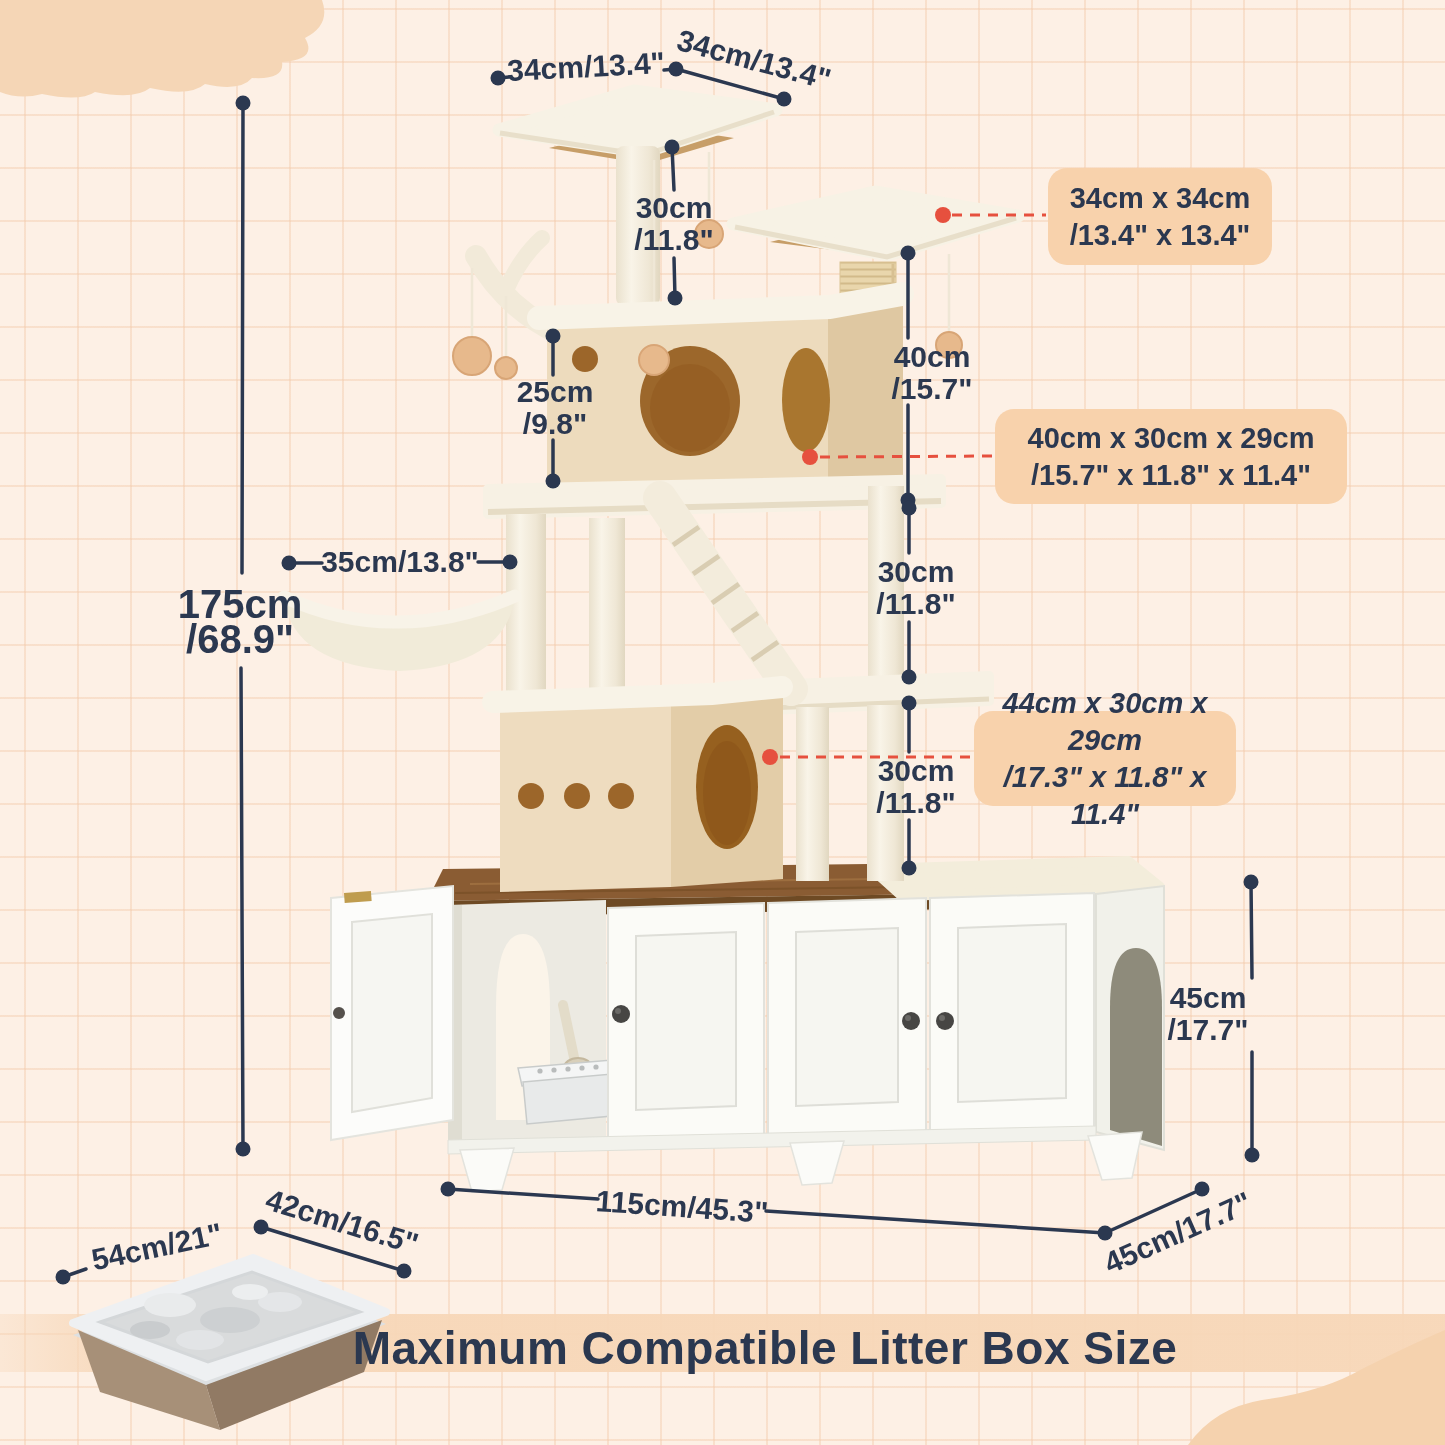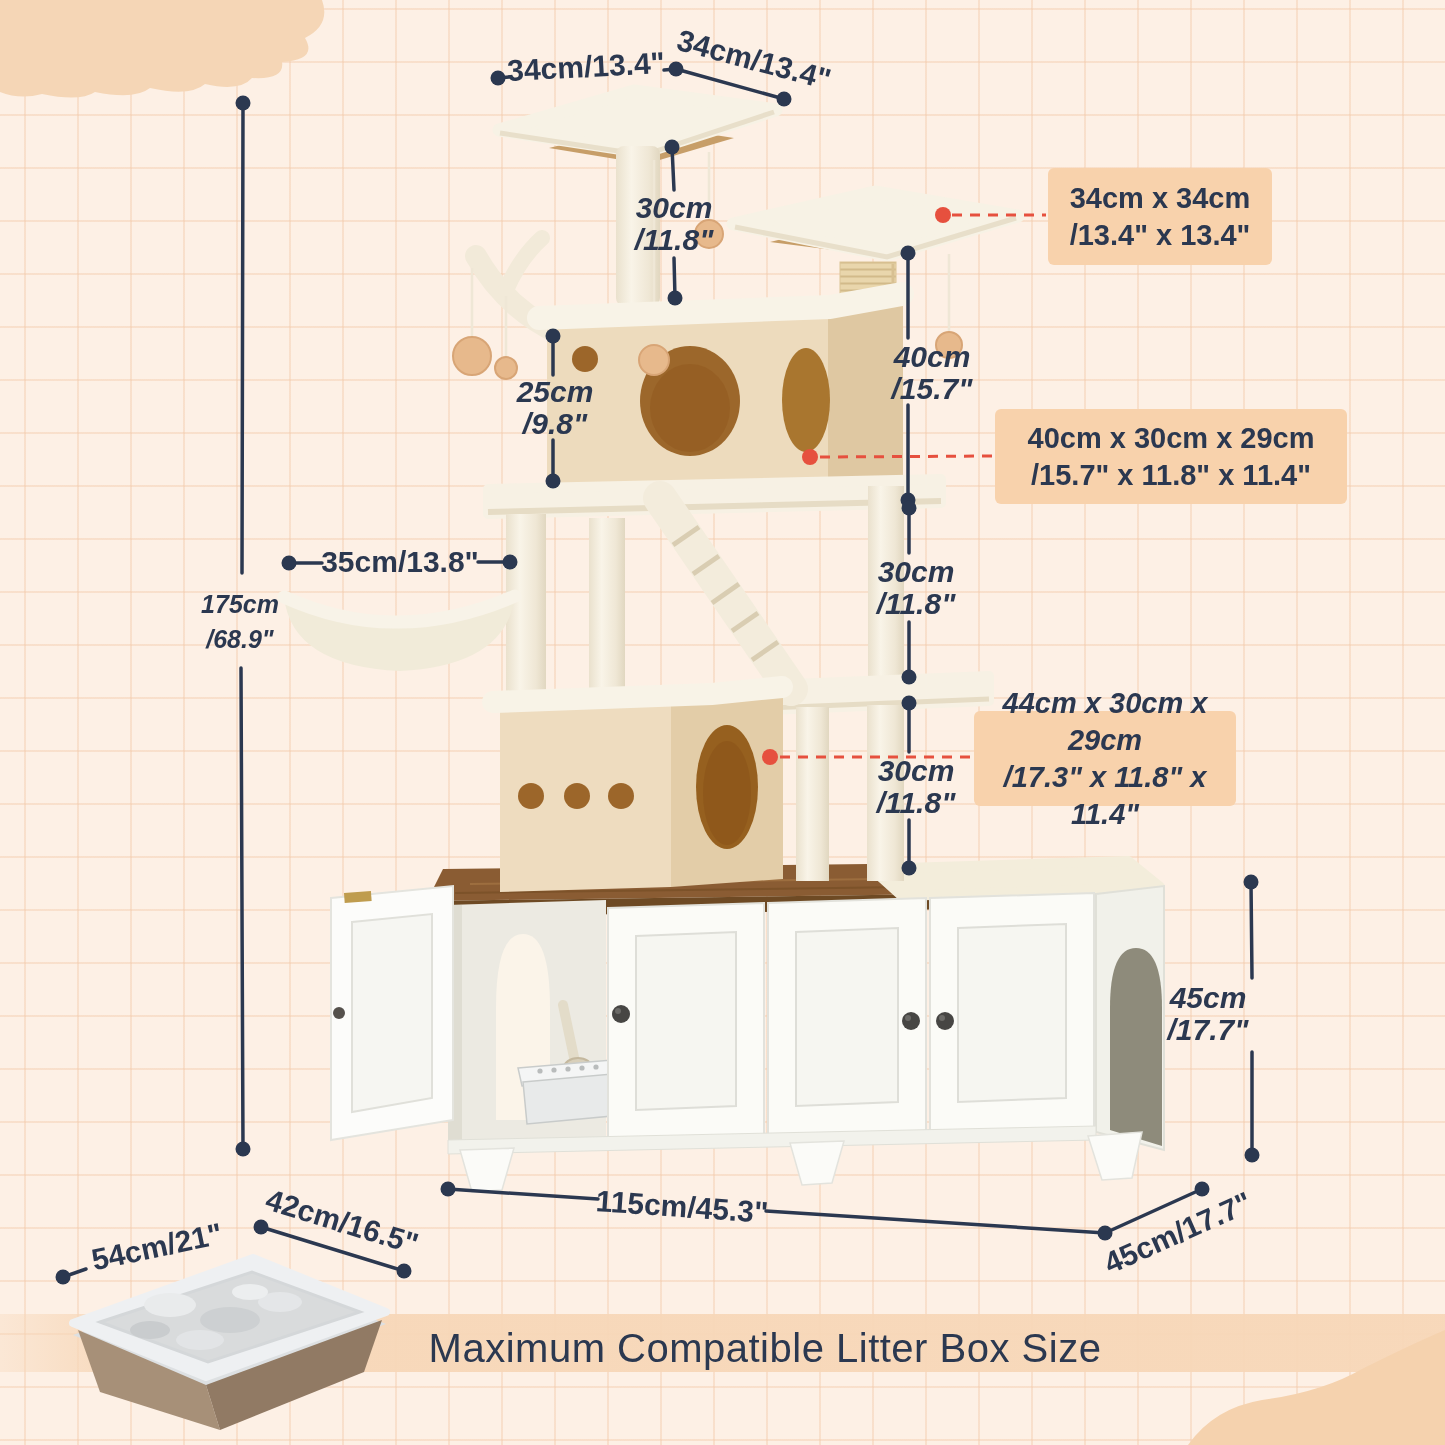--- a/index.html
+++ b/index.html
@@ -10,26 +10,26 @@
     background-image:
       linear-gradient(rgba(243,203,172,.45) 2px, transparent 2px),
       linear-gradient(90deg, rgba(243,203,172,.45) 2px, transparent 2px);
     background-size:53px 53px;background-position:24px 8px;
   }
   svg.scene{position:absolute;left:0;top:0;z-index:1;}
   .band{position:absolute;left:0;top:1314px;width:1445px;height:58px;z-index:0;
     background:linear-gradient(90deg, rgba(247,215,184,.35) 0%, rgba(247,215,184,.95) 9%, rgba(247,215,184,.95) 100%);}
   .dim{position:absolute;z-index:2;color:#2b3850;font-weight:700;font-size:30px;line-height:32px;
     text-align:center;white-space:nowrap;transform:translate(-50%,-50%);}
-  .dim span{display:block;font-style:italic;}
-  .callout{position:absolute;z-index:2;background:#f8d2ac;border-radius:6px;color:#2b3850;
+  .dim span{display:block;}
+  .callout{position:absolute;z-index:2;background:#f8d2ac;border-radius:19px;color:#2b3850;
     font-weight:700;font-size:29px;line-height:37px;display:flex;flex-direction:column;
     align-items:center;justify-content:center;text-align:center;}
   .banner-title{position:absolute;z-index:2;left:765px;top:1348px;transform:translate(-50%,-50%);
-    color:#2b3850;font-weight:400;font-size:40px;white-space:nowrap;letter-spacing:.5px;}
+    color:#2b3850;font-weight:700;font-size:46px;white-space:nowrap;letter-spacing:.5px;}
 </style>
 </head>
 <body>
 
 <div id="stage">
 
   <div class="band"></div>
 
   <svg class="scene" width="1445" height="1445" viewBox="0 0 1445 1445">
     <defs>
@@ -267,21 +267,21 @@
     <span>/9.8"</span>
   </div>
 
   <div class="dim" style="left:932px;top:373px;">
     <span>40cm</span>
     <span>/15.7"</span>
   </div>
 
   <div class="dim" style="left:400px;top:562px;">35cm/13.8"</div>
 
-  <div class="dim" style="left:240px;top:622px;font-size:25px;line-height:35px;">
+  <div class="dim" style="left:240px;top:622px;font-size:40px;line-height:35px;">
     <span>175cm</span>
     <span>/68.9"</span>
   </div>
 
   <div class="dim" style="left:916px;top:588px;">
     <span>30cm</span>
     <span>/11.8"</span>
   </div>
 
   <div class="dim" style="left:916px;top:787px;">

